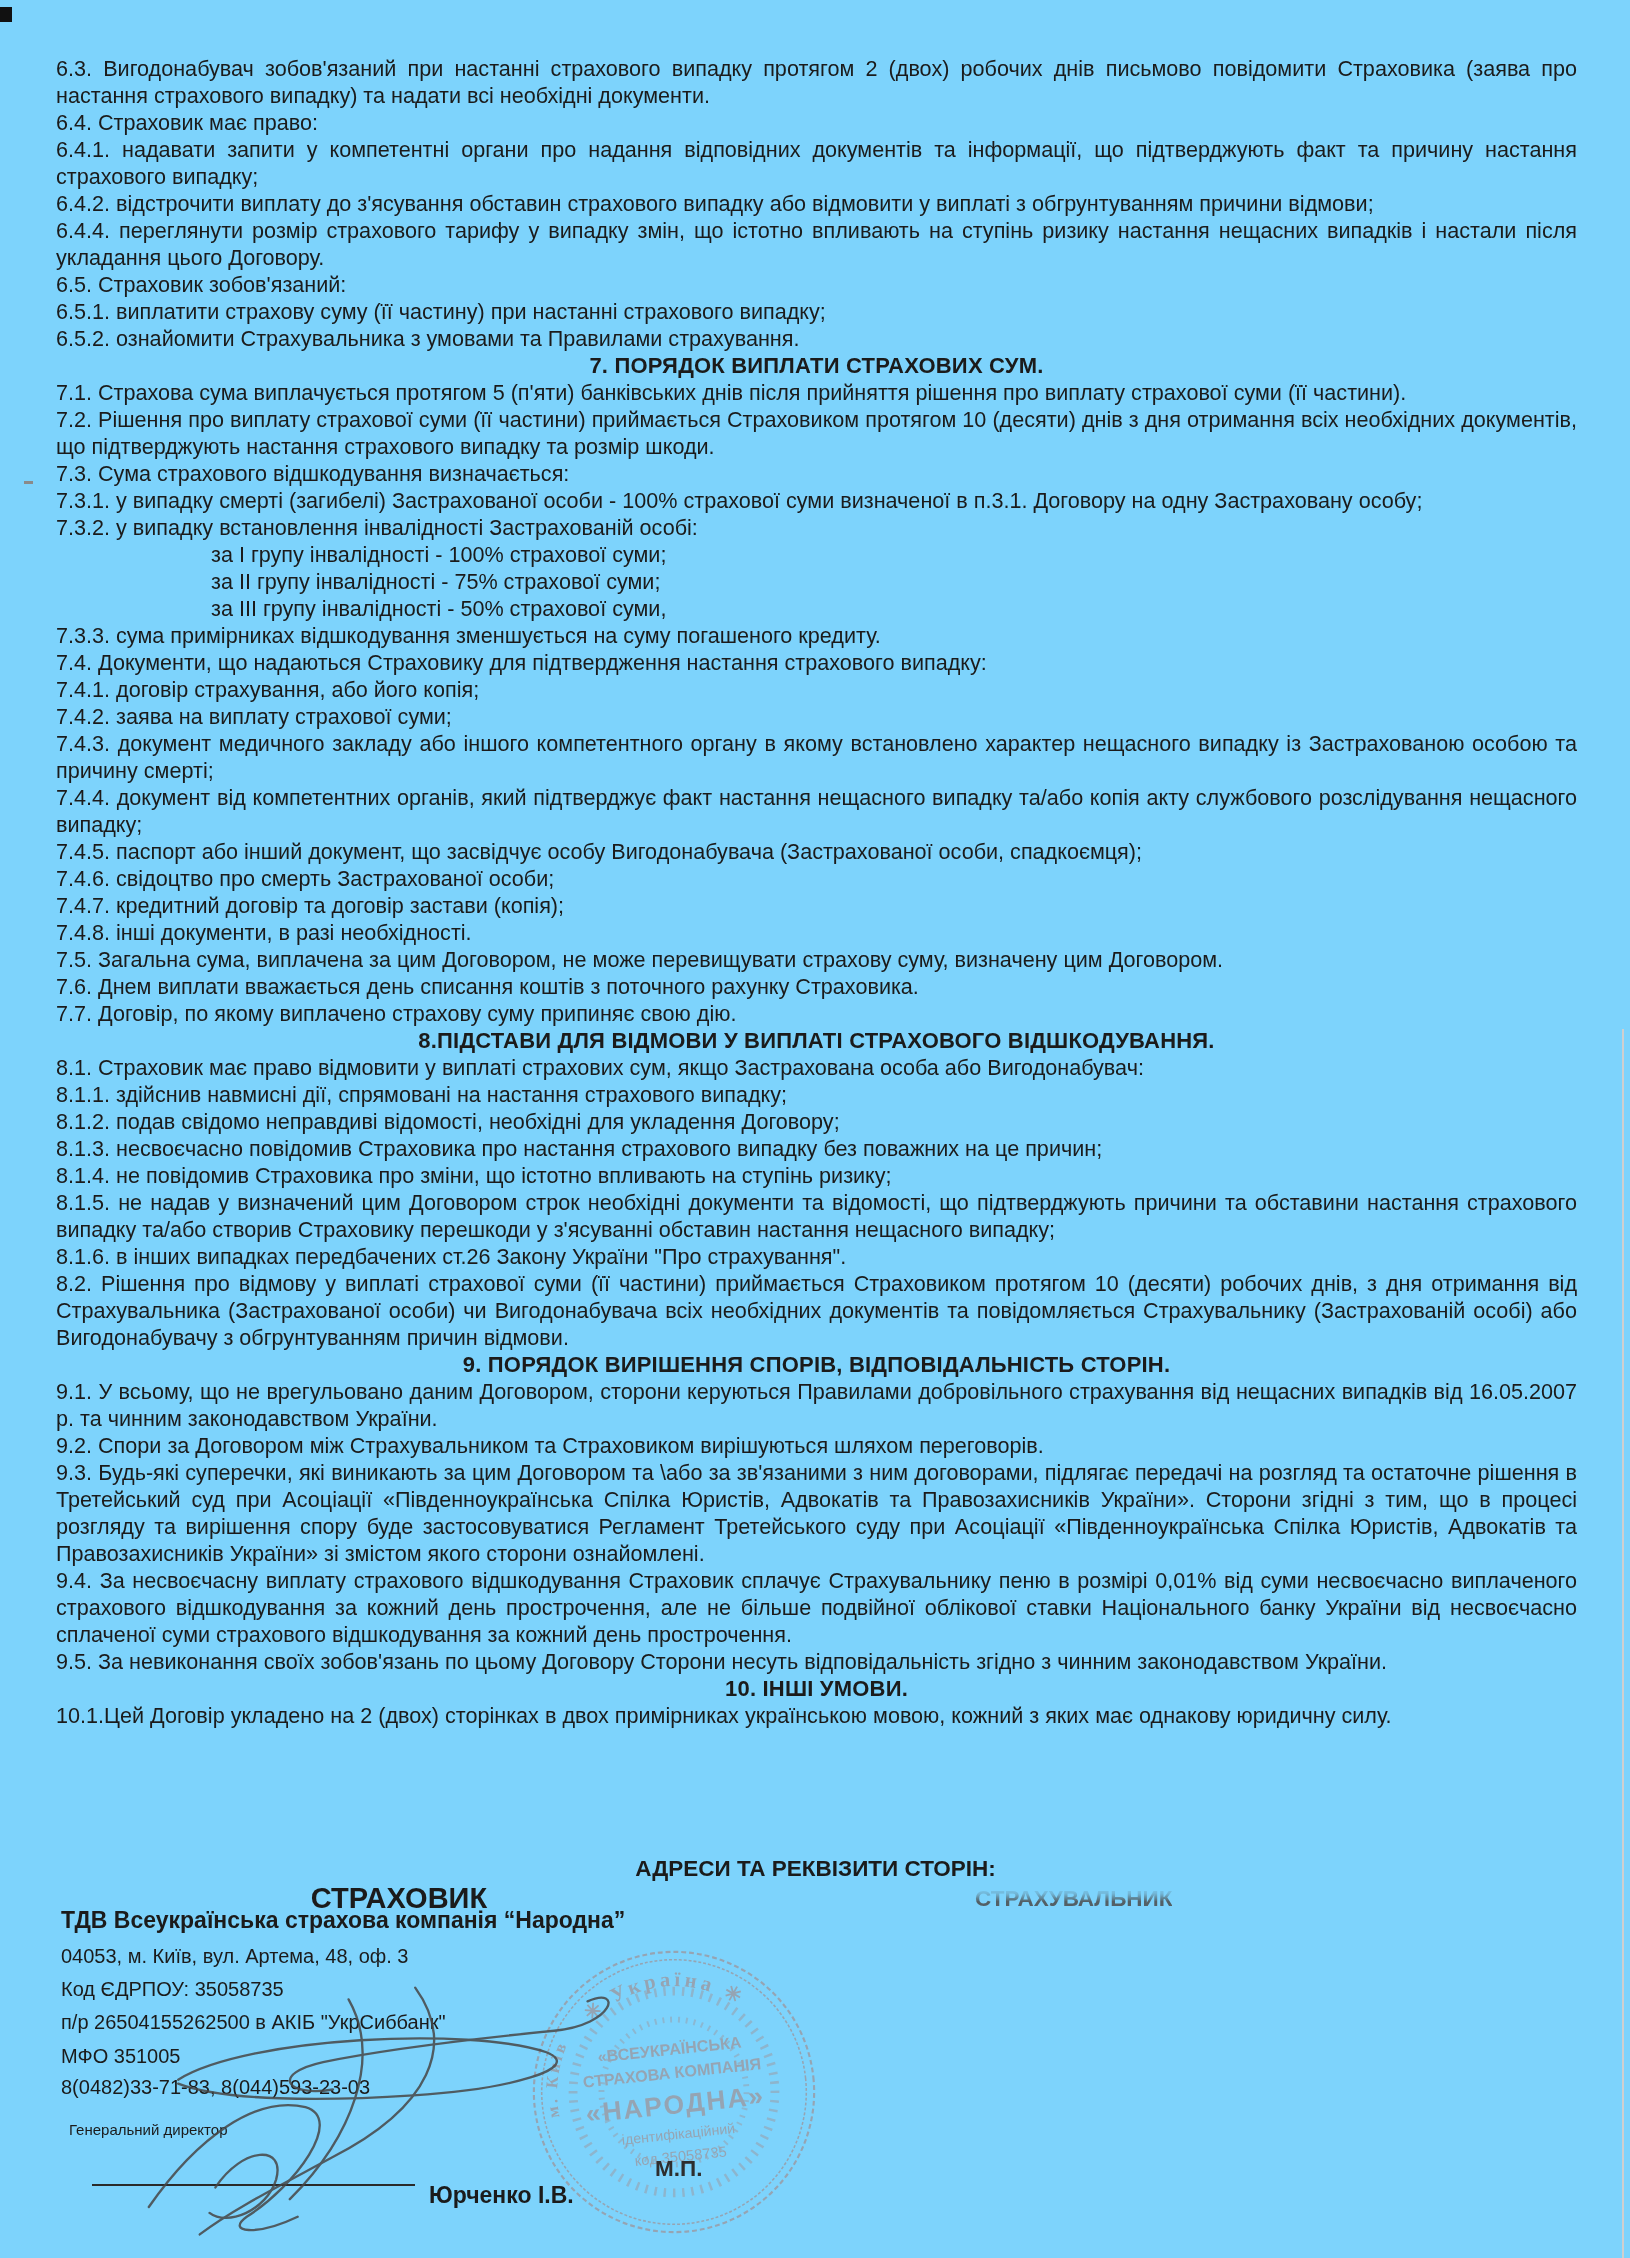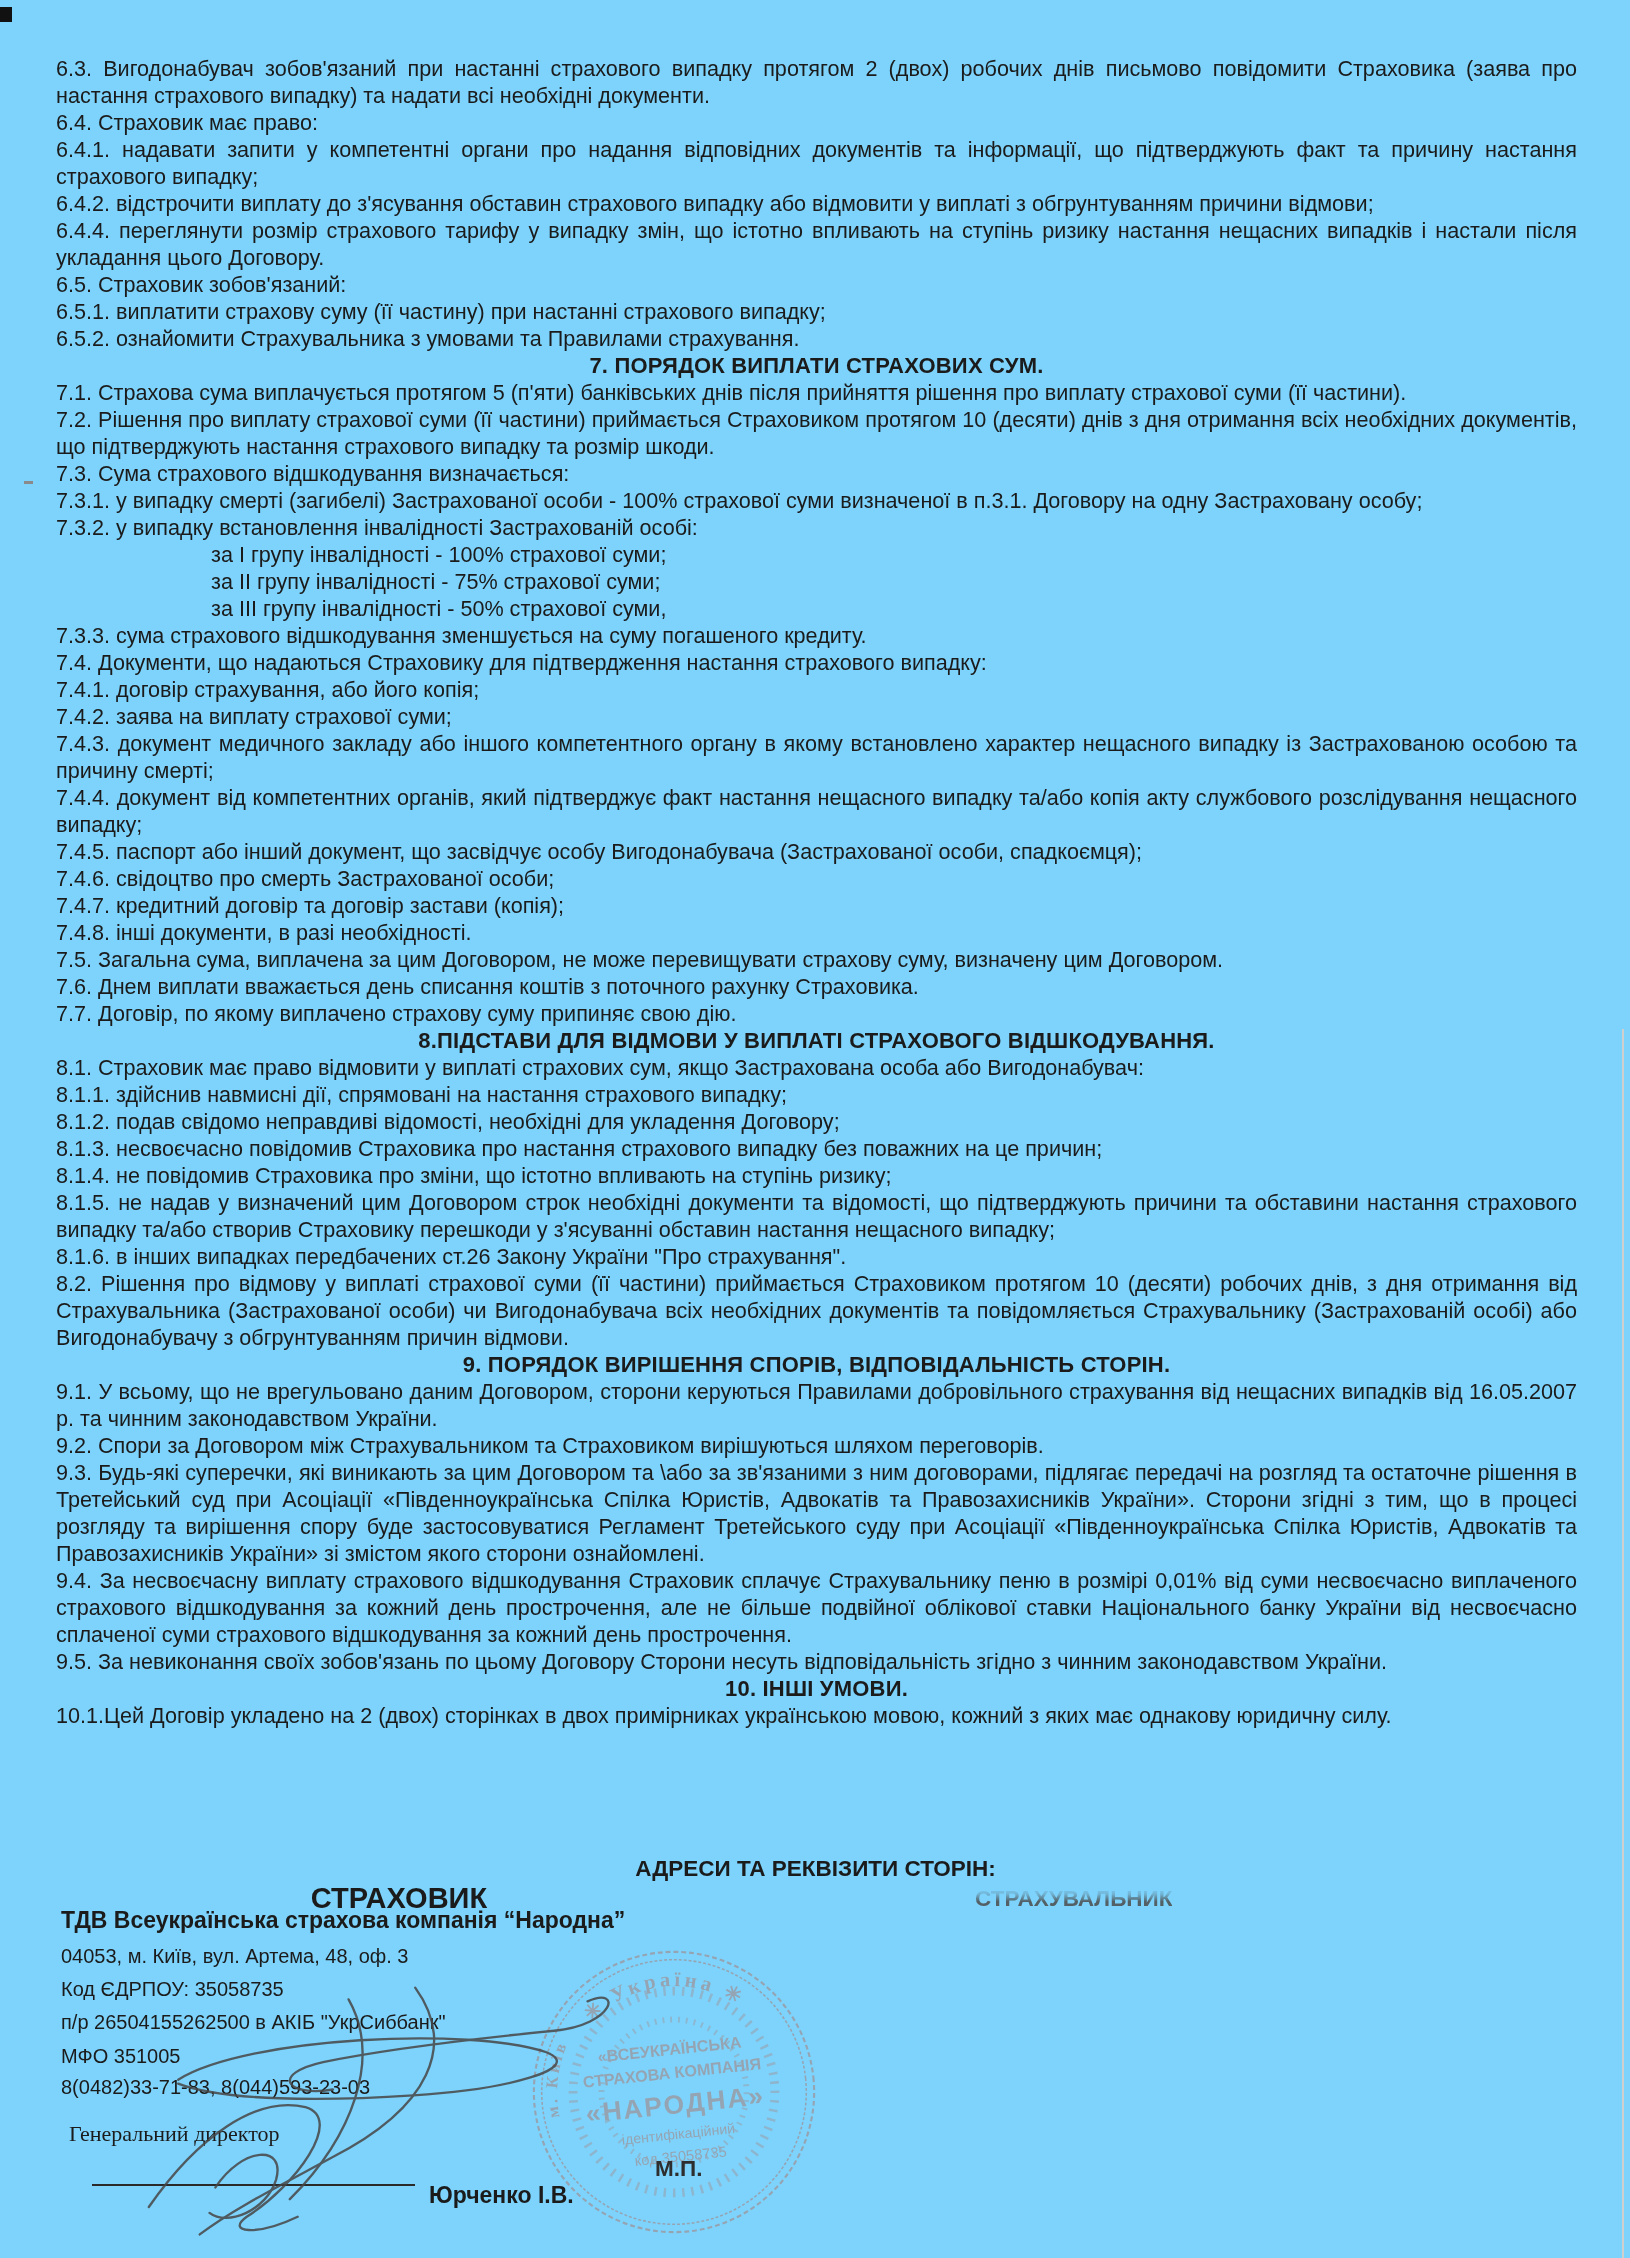--- a/index.html
+++ b/index.html
@@ -12,21 +12,21 @@
   .abs{position:absolute;margin:0;}
   .addr-head{left:0;top:1856px;width:1631px;text-align:center;font-weight:bold;font-size:22.5px;}
   .party-left{left:56px;top:1882px;width:686px;text-align:center;font-weight:bold;font-size:29px;}
   .party-right{left:975px;top:1886px;font-weight:bold;font-size:22.5px;color:#4c4c4c;opacity:.85;
                -webkit-mask-image:linear-gradient(to bottom,transparent 0,rgba(0,0,0,.25) 30%,#000 60%);
                mask-image:linear-gradient(to bottom,transparent 0,rgba(0,0,0,.25) 30%,#000 60%);}
   .co-name{left:61px;top:1907px;font-weight:bold;font-size:23px;}
   .co-line{font-size:20px;}
   .l1{left:61px;top:1945px;} .l2{left:61px;top:1978px;} .l3{left:61px;top:2011px;}
   .l4{left:61px;top:2045px;} .l5{left:61px;top:2076px;}
-  .role{left:69px;top:2121px;font-size:22px;font-family:Liberation Serif, serif;}
+  .role{left:69px;top:2121px;font-size:15px;}
   .sigline{left:92px;top:2184px;width:323px;border-bottom:2.9px solid #2a2a2a;height:0;}
   .signer{left:429px;top:2150px;font-weight:bold;font-size:23px;margin-top:32px;}
   .mp{left:655px;top:2156px;font-weight:bold;font-size:22.5px;color:#2e2e2e;z-index:5;}
   .corner-mark{left:0;top:6.9px;width:11.8px;height:14.7px;background:#111;}
   .stray-dash{left:23.5px;top:481px;width:9.8px;height:2.9px;background:#8a8a8a;}
   .edge-line{left:1622px;top:1029px;width:2px;height:1229px;background:#cfcfcf;}
   .stamp{left:527px;top:1945px;width:294px;height:294px;transform:rotate(-6deg);opacity:.9;}
   .sig-svg{left:78px;top:1970px;width:549px;height:284px;z-index:4;}
 </style>
 </head>
@@ -49,21 +49,21 @@
       <p class="bp">6.5.2. ознайомити Страхувальника з умовами та Правилами страхування.</p>
       <p class="bh">7. ПОРЯДОК ВИПЛАТИ СТРАХОВИХ СУМ.</p>
       <p class="bp">7.1. Страхова сума виплачується протягом 5 (п'яти) банківських днів після прийняття рішення про виплату страхової суми (її частини).</p>
       <p class="bp">7.2. Рішення про виплату страхової суми (її частини) приймається Страховиком протягом 10 (десяти) днів з дня отримання всіх необхідних документів, що підтверджують настання страхового випадку та розмір шкоди.</p>
       <p class="bp">7.3. Сума страхового відшкодування визначається:</p>
       <p class="bp">7.3.1. у випадку смерті (загибелі) Застрахованої особи - 100% страхової суми визначеної в п.3.1. Договору на одну Застраховану особу;</p>
       <p class="bp">7.3.2. у випадку встановлення інвалідності Застрахованій особі:</p>
       <p class="bi">за І групу інвалідності - 100% страхової суми;</p>
       <p class="bi">за ІІ групу інвалідності - 75% страхової суми;</p>
       <p class="bi">за ІІІ групу інвалідності - 50% страхової суми,</p>
-      <p class="bp">7.3.3. сума страхового відшкодування зменшується на суму погашеного кредиту.</p>
+      <p class="bp">7.3.3. сума примірниках відшкодування зменшується на суму погашеного кредиту.</p>
       <p class="bp">7.4. Документи, що надаються Страховику для підтвердження настання страхового випадку:</p>
       <p class="bp">7.4.1. договір страхування, або його копія;</p>
       <p class="bp">7.4.2. заява на виплату страхової суми;</p>
       <p class="bp">7.4.3. документ медичного закладу або іншого компетентного органу в якому встановлено характер нещасного випадку із Застрахованою особою та причину смерті;</p>
       <p class="bp">7.4.4. документ від компетентних органів, який підтверджує факт настання нещасного випадку та/або копія акту службового розслідування нещасного випадку;</p>
       <p class="bp">7.4.5. паспорт або інший документ, що засвідчує особу Вигодонабувача (Застрахованої особи, спадкоємця);</p>
       <p class="bp">7.4.6. свідоцтво про смерть Застрахованої особи;</p>
       <p class="bp">7.4.7. кредитний договір та договір застави (копія);</p>
       <p class="bp">7.4.8. інші документи, в разі необхідності.</p>
       <p class="bp">7.5. Загальна сума, виплачена за цим Договором, не може перевищувати страхову суму, визначену цим Договором.</p>

